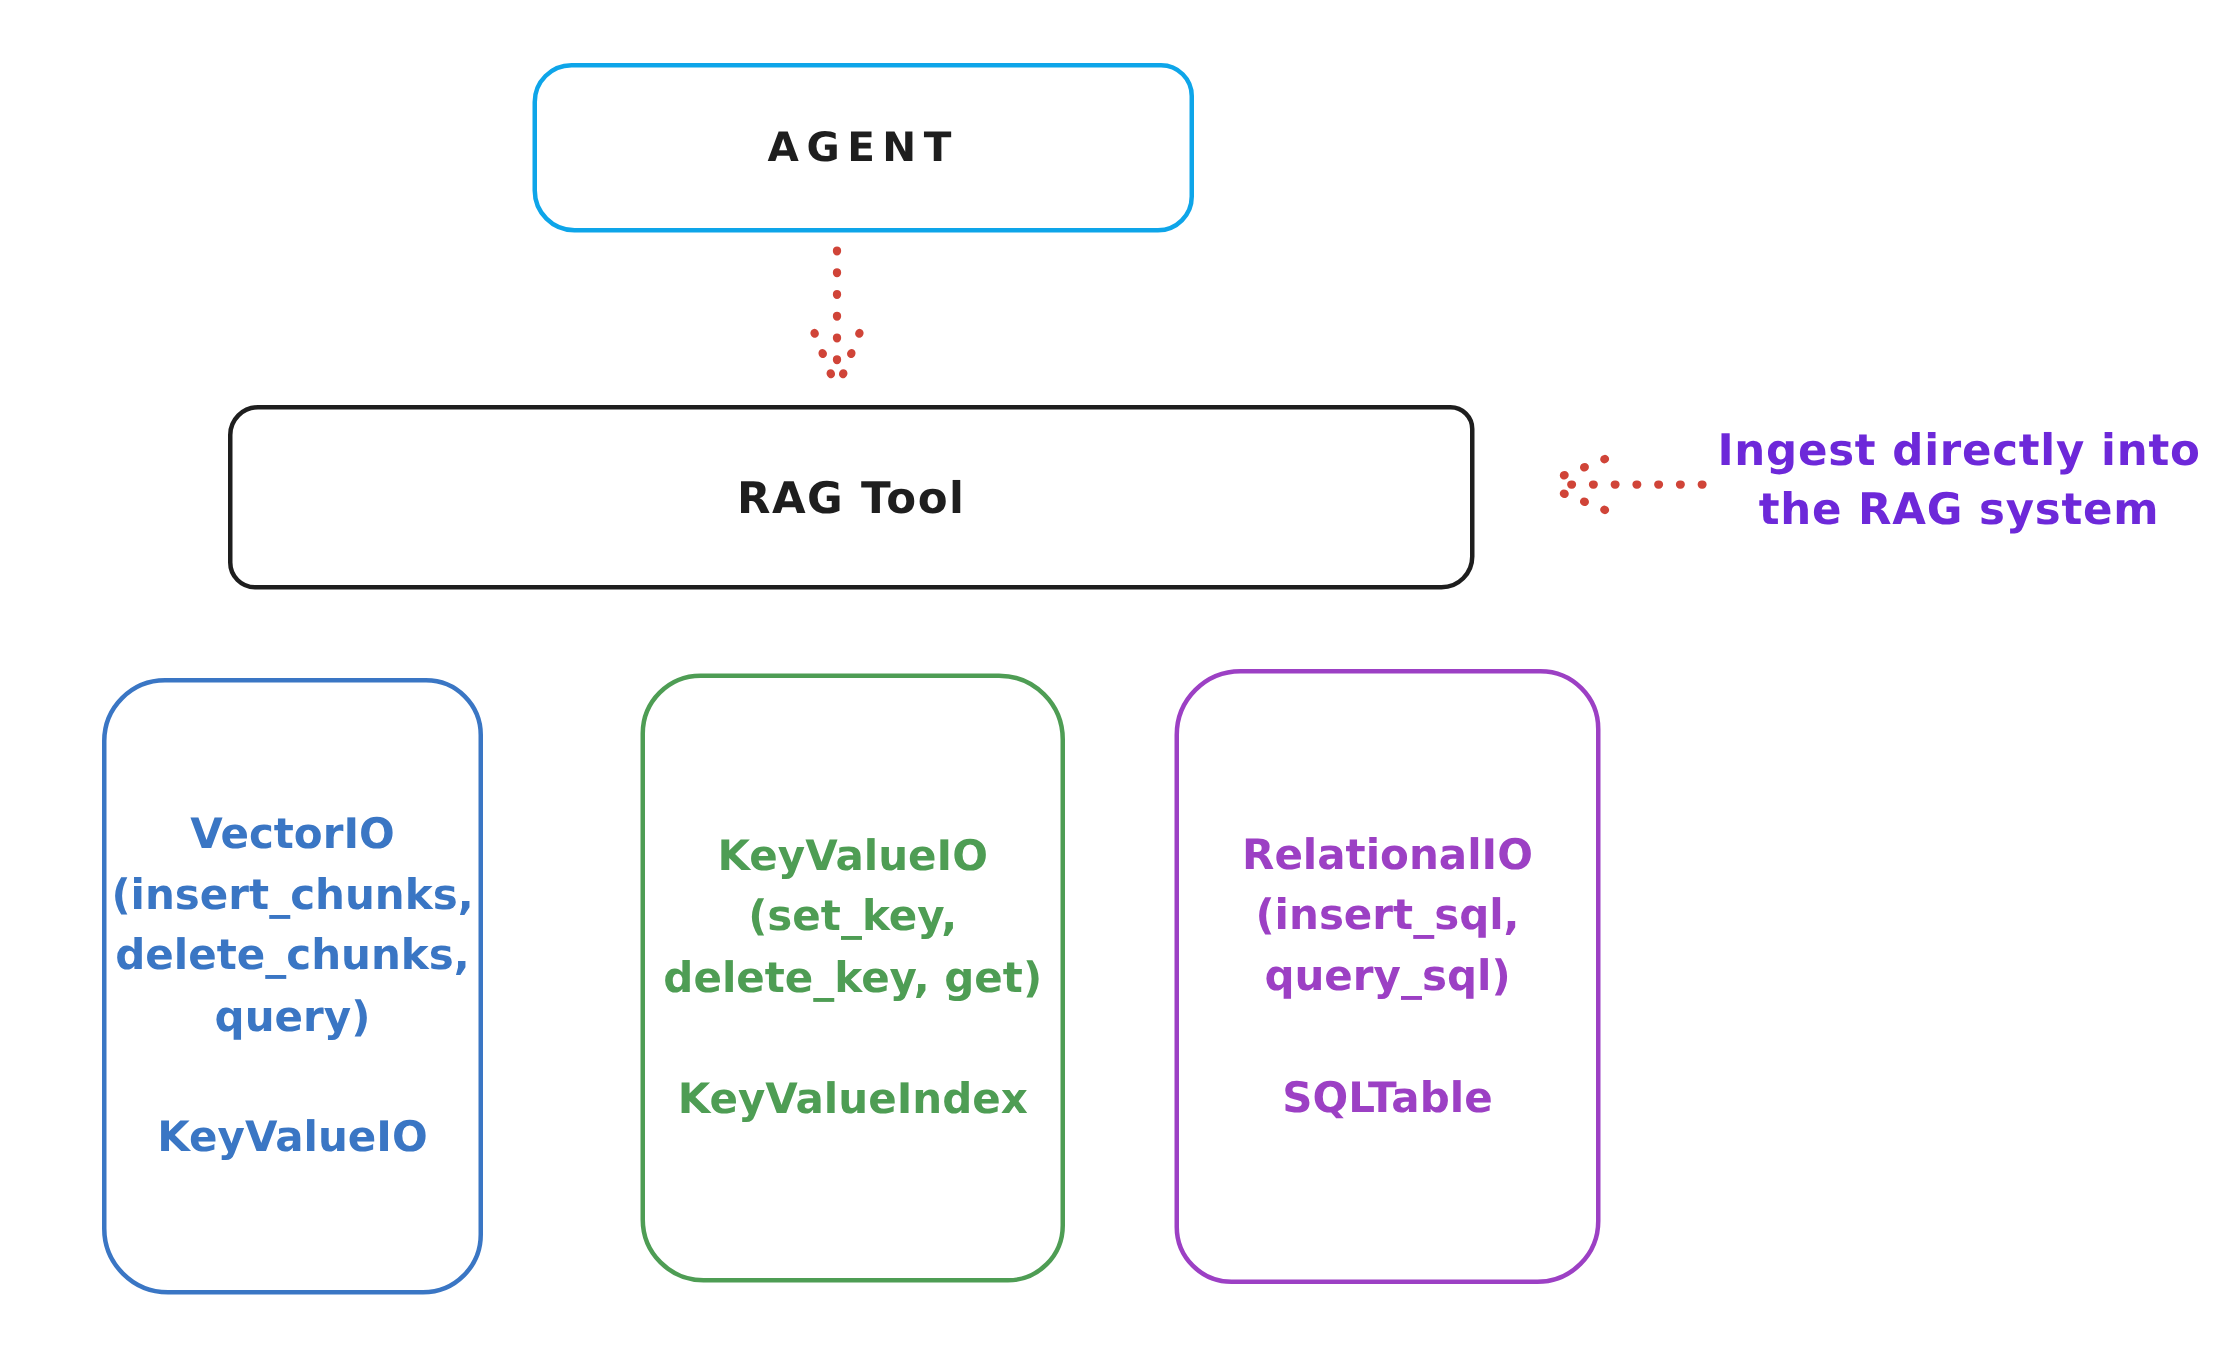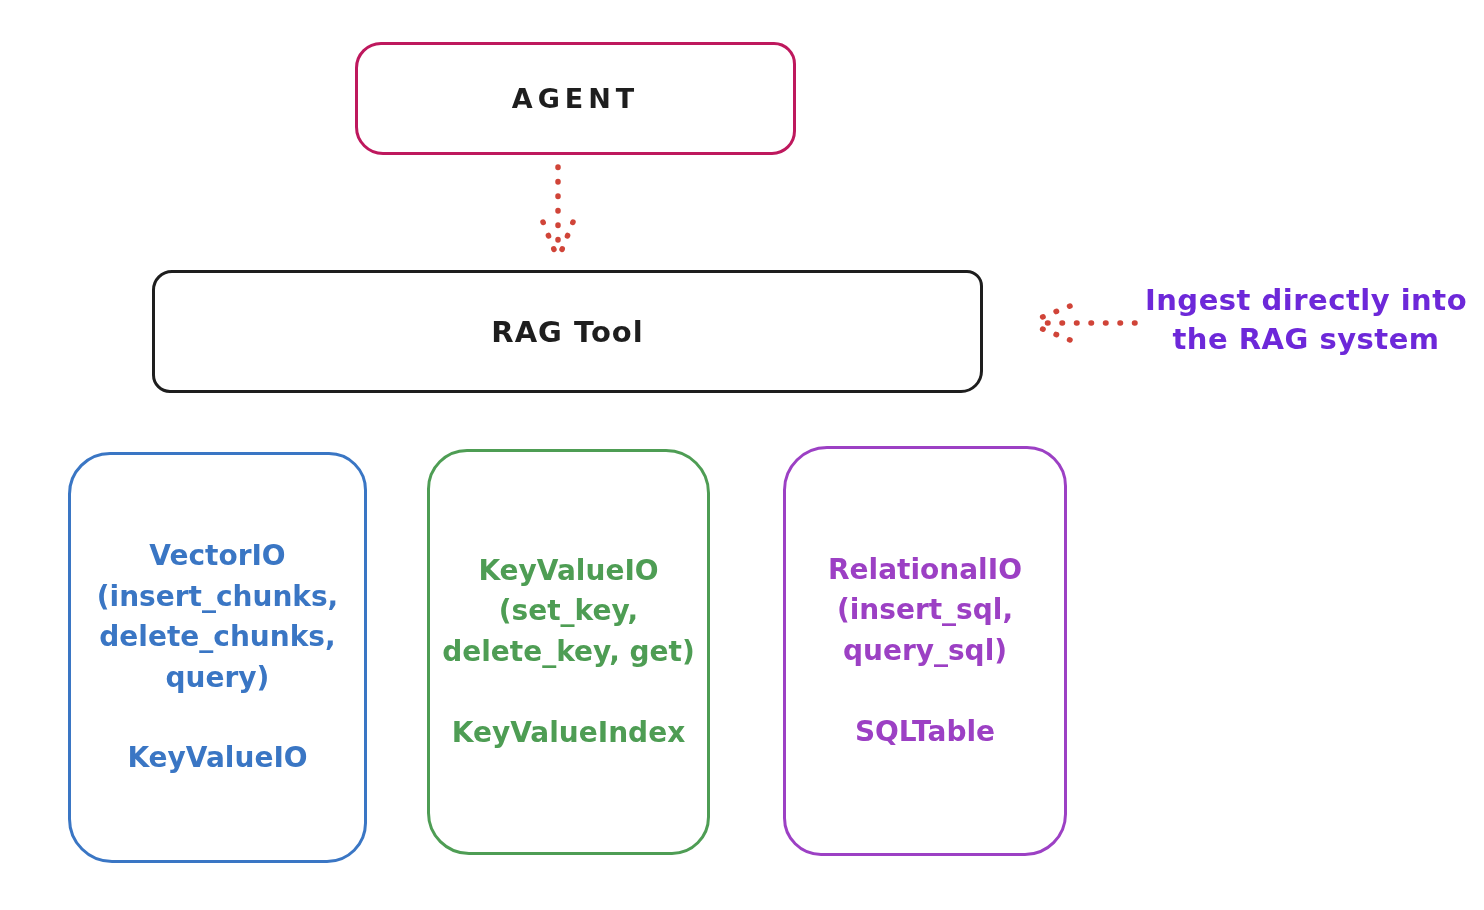--- a/index.html
+++ b/index.html
@@ -22,21 +22,21 @@
   }
   .node-label {
     font-weight: 600;
     color: #1e1e1e;
     white-space: pre-line;
   }
   
   .agent-box {
     left: 355px; top: 42px;
     width: 441px; height: 113px;
-    border: 3px solid #be185d;
+    border: 3px solid #0ea5e9;
     border-radius: 26px 22px 24px 28px;
   }
   .agent-box .node-label { font-size: 27px; letter-spacing: 5px; }
   
   .rag-box {
     left: 152px; top: 270px;
     width: 831px; height: 123px;
     border: 3px solid #1e1e1e;
     border-radius: 20px 16px 22px 18px;
   }
@@ -44,21 +44,21 @@
   
   .storage-box {
     border-width: 3.5px;
     border-style: solid;
     flex-direction: column;
   }
   .storage-box .node-label { font-size: 28px; line-height: 1.45; }
   .storage-box .index-label { margin-top: 40px; }
   .vector-box {
     left: 68px; top: 452px;
-    width: 299px; height: 411px;
+    width: 254px; height: 411px;
     border-color: #3a76c4;
     border-radius: 42px 38px 40px 44px;
   }
   .vector-box .node-label { color: #3a76c4; }
   .keyvalue-box {
     left: 427px; top: 449px;
     width: 283px; height: 406px;
     border-color: #4e9d54;
     border-radius: 40px 44px 38px 42px;
   }

